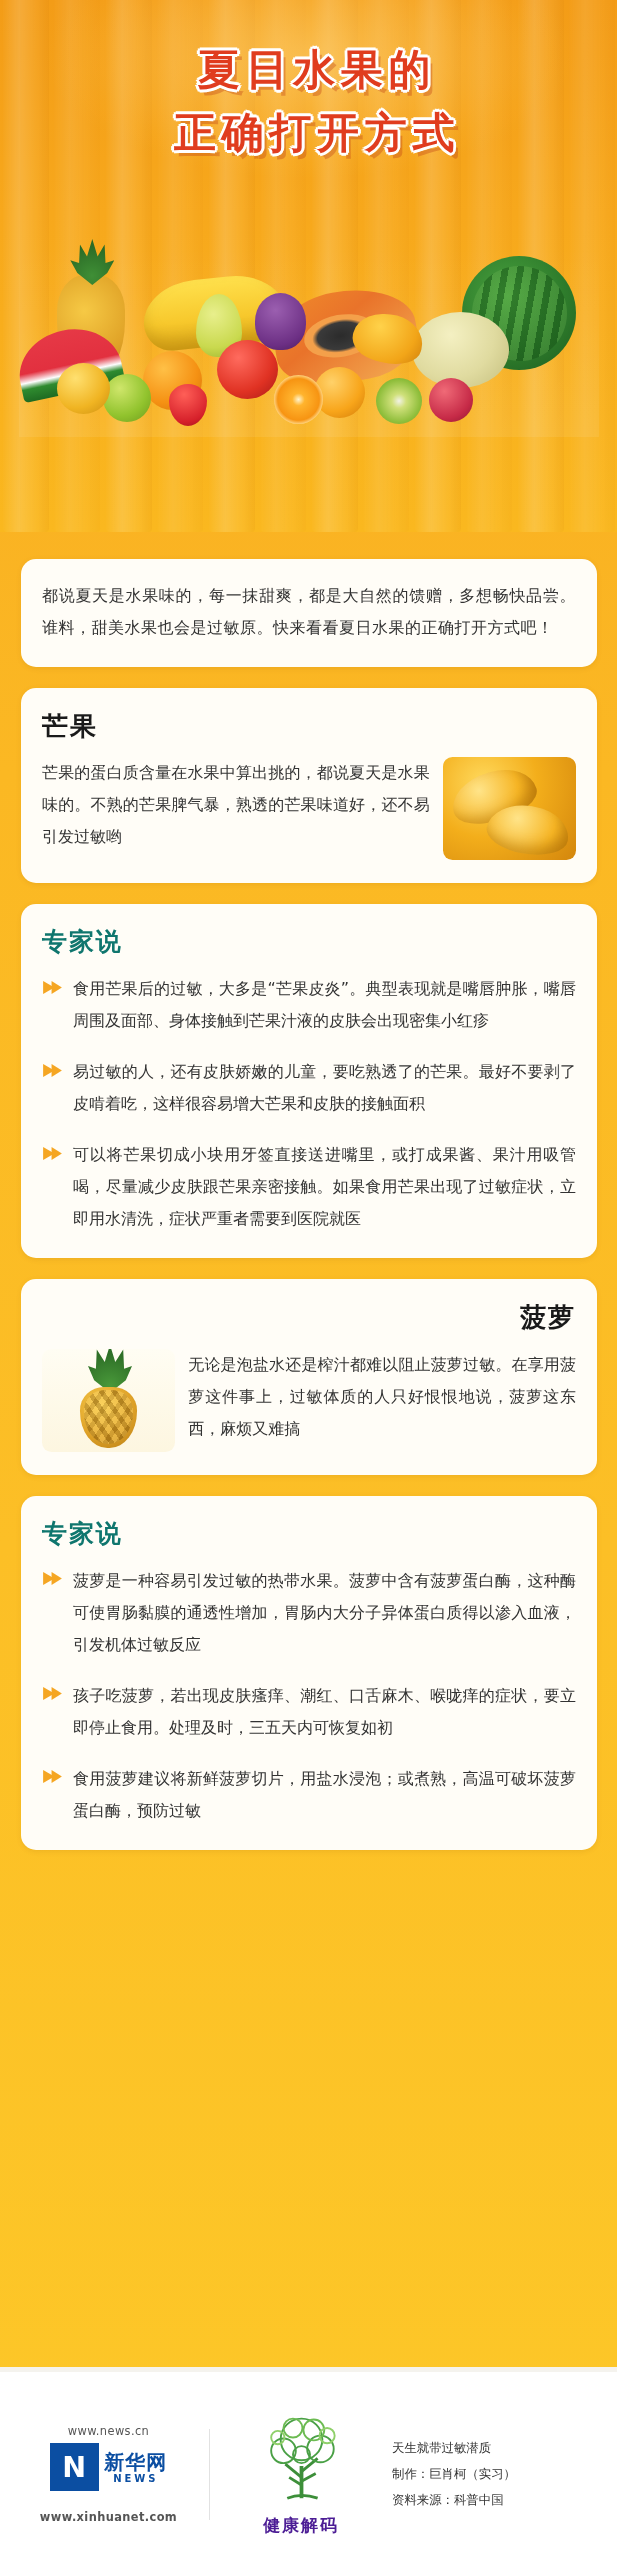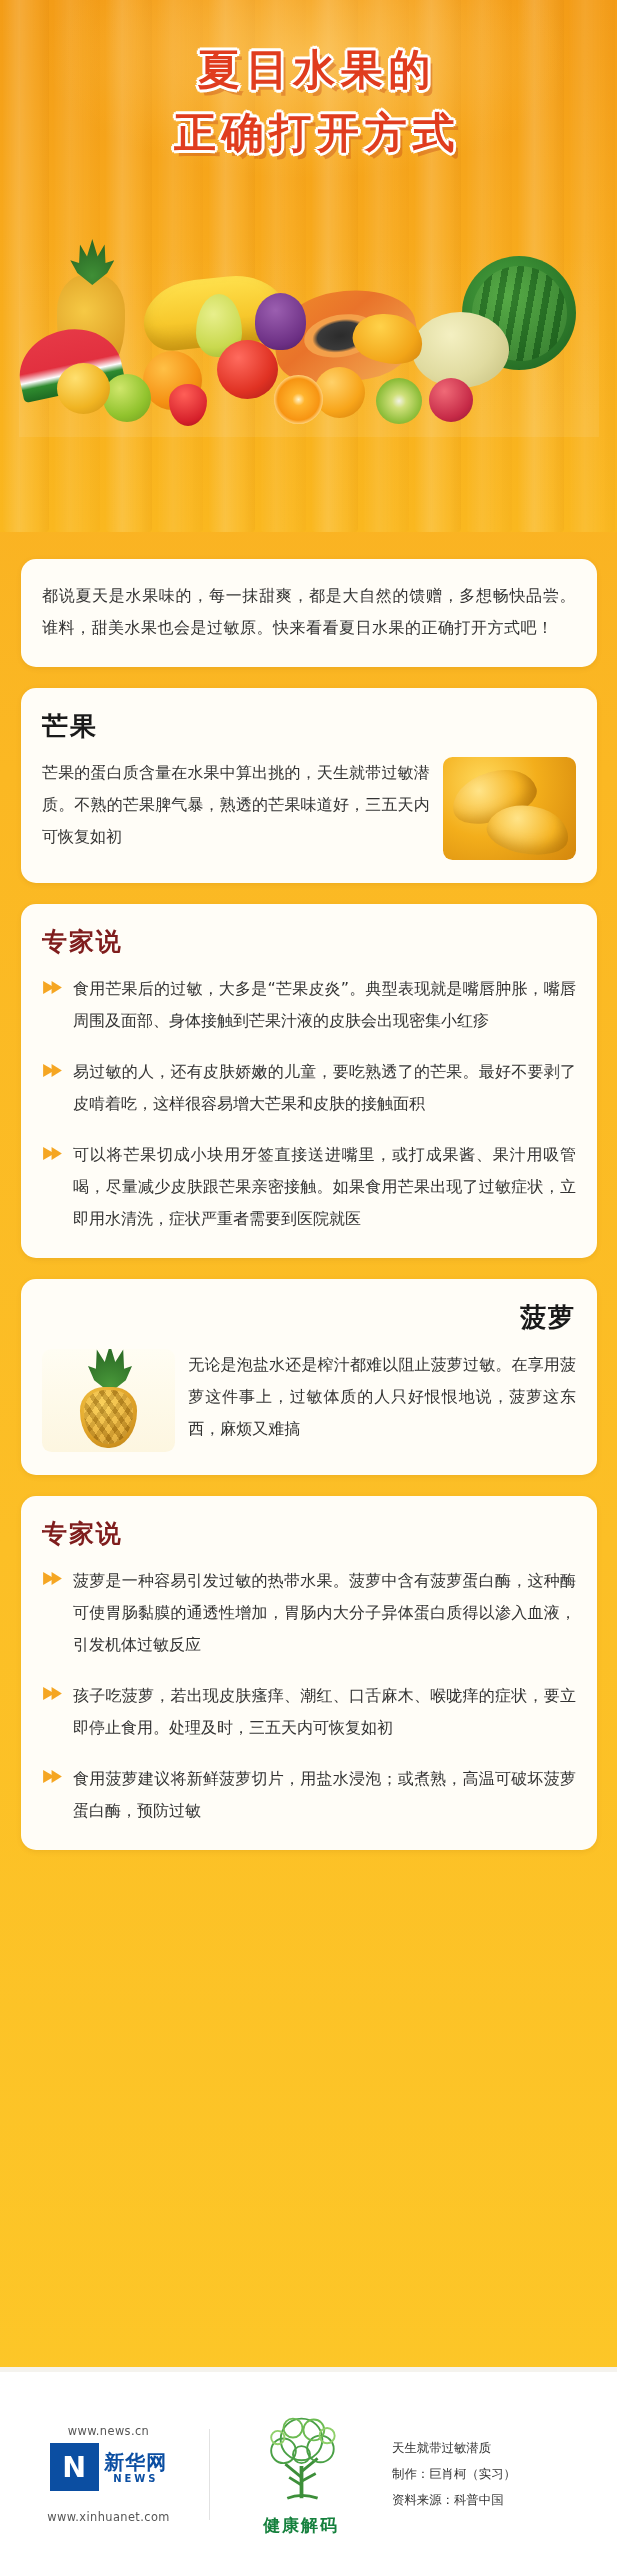--- a/index.html
+++ b/index.html
@@ -287,21 +287,21 @@
     position: absolute; left: 46px; top: -3.8px;
     width: 44px; height: 48px;
     background: radial-gradient(circle at 50% 85%, #49993a 0%, #2e6f27 70%);
     clip-path: polygon(50% 0,62% 36%,80% 10%,82% 50%,100% 44%,86% 74%,50% 100%,14% 74%,0 44%,18% 50%,20% 10%,38% 36%);
   }
 
   
   .expert-title {
     font-size: 25px;
     font-weight: bold;
-    color: #7f1d1d;
+    color: #0f766e;
     margin-bottom: 15px;
     letter-spacing: 1.9px;
   }
   .bullet {
     display: flex;
     gap: 10px;
     margin-bottom: 19px;
   }
   .bullet:last-child { margin-bottom: 0; }
   .arrow {
@@ -335,21 +335,21 @@
     width: 171px;
     text-align: center;
     flex-shrink: 0;
   }
   .fl .url-top, .fl .url-bot {
     font-size: 11.4px;
     color: #555;
     letter-spacing: 0.4px;
   }
   .fl .url-top { margin-bottom: 5.7px; }
-  .fl .url-bot { margin-top: 19px; }
+  .fl .url-bot { margin-top: 19px; font-weight: bold; }
   .xinhua-logo {
     display: flex;
     align-items: stretch;
     justify-content: center;
     height: 48px;
   }
   .xh-n {
     width: 49px;
     background: #0b4ea2;
     color: #fff;
@@ -385,21 +385,21 @@
     text-align: center;
   }
   .tree {
     width: 105px; height: 91px;
     margin: 0 auto;
     position: relative;
   }
   .fm .brand {
     font-size: 17px;
     font-weight: bold;
-    color: #15803d;
+    color: #4c1d95;
     letter-spacing: 1.9px;
     margin-top: 12px;
   }
   .fr {
     flex: 1;
     font-size: 12.4px;
     line-height: 2.1;
     color: #333;
   }
   .divider-v {
@@ -460,21 +460,21 @@
 
   <div class="wrap">
 
     <div class="card intro-card">
       <div class="intro-text">都说夏天是水果味的，每一抹甜爽，都是大自然的馈赠，多想畅快品尝。谁料，甜美水果也会是过敏原。快来看看夏日水果的正确打开方式吧！</div>
     </div>
 
     <div class="card">
       <div class="sec-title">芒果</div>
       <div class="fruit-card-body">
-        <div class="txt">芒果的蛋白质含量在水果中算出挑的，天生就带过敏潜质。不熟的芒果脾气暴，熟透的芒果味道好，三五天内可恢复如初</div>
+        <div class="txt">芒果的蛋白质含量在水果中算出挑的，都说夏天是水果味的。不熟的芒果脾气暴，熟透的芒果味道好，还不易引发过敏哟</div>
         <div class="thumb thumb-mango"></div>
       </div>
     </div>
 
     <div class="card">
       <div class="expert-title">专家说</div>
       <div class="bullet">
         <span class="arrow">
           <svg width="21" height="15" viewBox="0 0 22 16">
               <path d="M1 1 L13 8 L1 15 Z" fill="#f5a623"></path>

